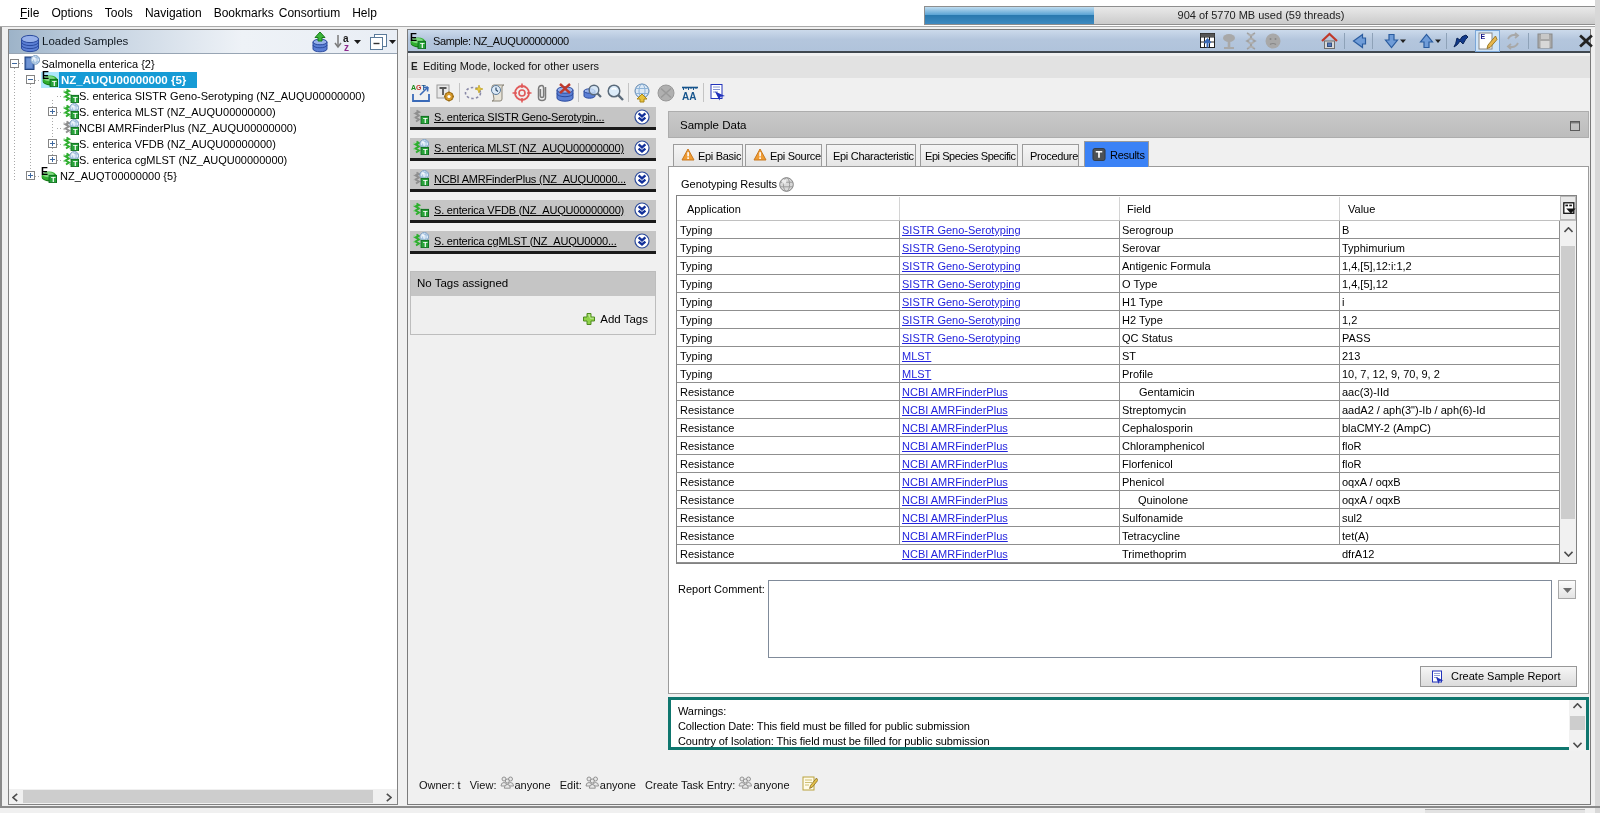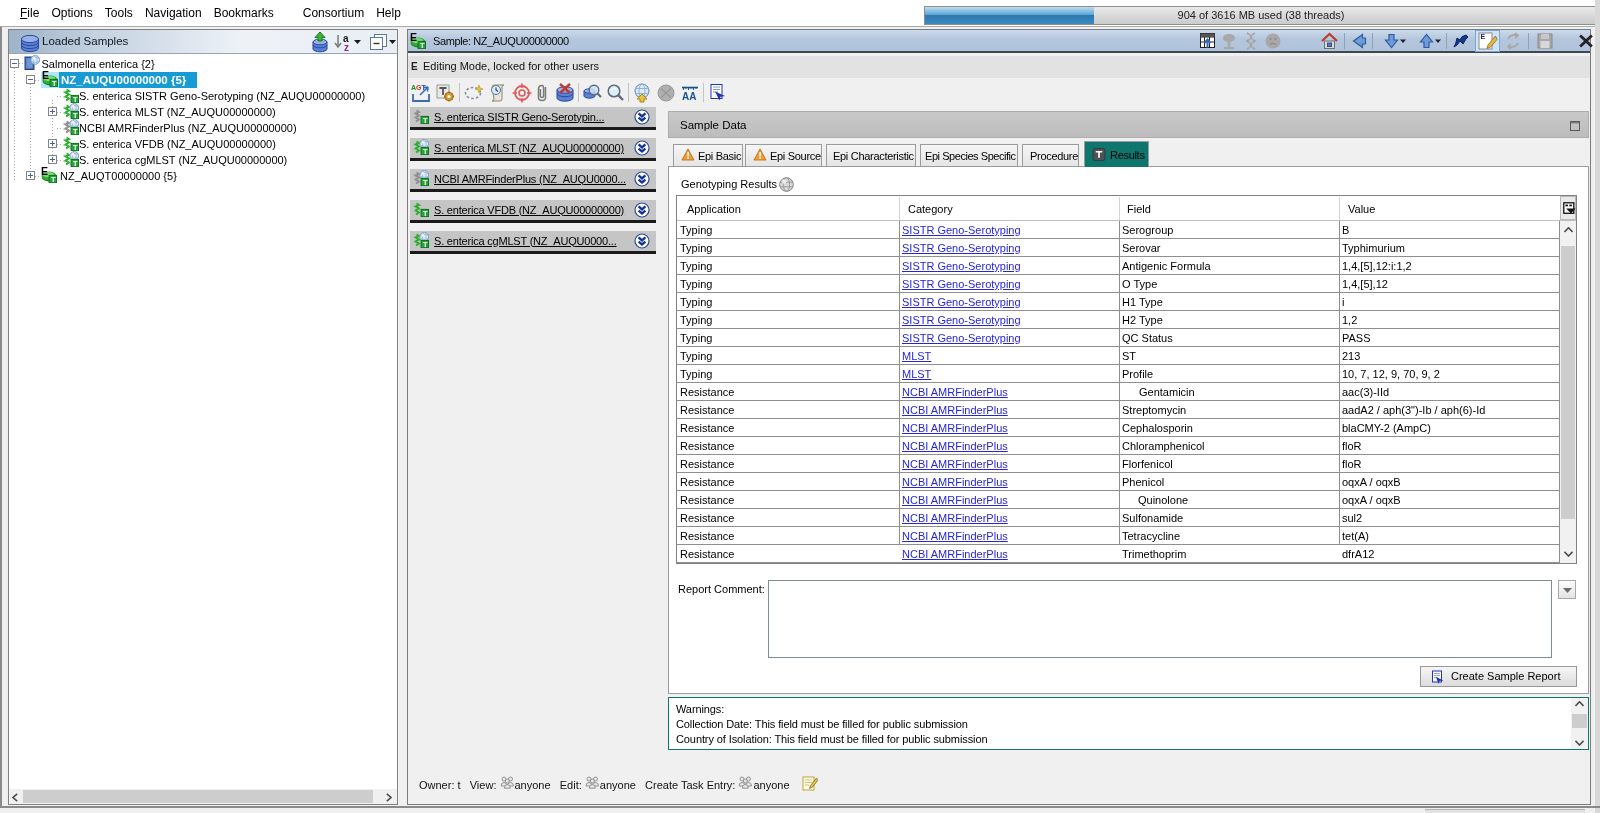--- a/index.html
+++ b/index.html
@@ -57,21 +57,21 @@
 #addtags { position:absolute; right:7px; top:40px; font-size:11.5px; }
 
 
 #sdpanel { position:absolute; left:260px; top:81px; width:921px; height:583px; background:#f0f0f0; }
 #sdheader { position:absolute; left:0; top:0; width:921px; height:27px; background:linear-gradient(180deg,#c9c9c9,#bcbcbc); border:1px solid #adadad; }
 #sdheader .t { position:absolute; left:11px; top:7px; font-size:11.5px; }
 #sdwhite { position:absolute; left:0; top:55px; width:921px; height:528px; background:#fff; border:1px solid #9b9b9b; border-top:1px solid #9b9b9b; }
 
 
 .tab { position:absolute; height:22px; background:linear-gradient(180deg,#f5f5f5,#e5e5e5); border:1px solid #9b9b9b; border-bottom:none; font-size:11px; letter-spacing:-0.3px; z-index:2; white-space:nowrap; }
-.tab.sel { background:#0f766e; z-index:4; }
+.tab.sel { background:#3b82f6; z-index:4; }
 .tab .wt { position:absolute; left:7px; top:3px; width:14px; height:13px; }
 .tabtxt { position:absolute; top:5px; }
 
 
 #gtable { position:absolute; left:8px; top:84px; width:901px; height:369px; border:1px solid #828282; background:#fff; }
 .gcolh { position:absolute; top:1px; height:23px; width:1px; background:#d4d4d4; }
 .gcol { position:absolute; top:25px; bottom:18px; width:1px; background:#8f8f8f; }
 .growline { position:absolute; left:0; width:882px; height:1px; background:#8f8f8f; }
 .gcell { position:absolute; height:18px; font-size:11px; line-height:14px; padding-top:2px; white-space:nowrap; overflow:hidden; }
 .ghead { position:absolute; top:0; height:25px; font-size:11px; padding-top:7px; background:#fff; }
@@ -82,40 +82,40 @@
 .sbtrack { position:absolute; background:#f1f1f1; }
 .sbthumb { position:absolute; background:#cdcdcd; }
 
 
 #rclabel { position:absolute; left:10px; top:472px; font-size:11px; }
 #rcarea { position:absolute; left:100px; top:469px; width:784px; height:78px; border:1px solid #808b9a; background:#fff; }
 #rcbtn { position:absolute; left:890px; top:469px; width:18px; height:19px; border:1px solid #a8a8a8; background:linear-gradient(180deg,#fdfdfd,#e3e3e3); }
 #csrbtn { position:absolute; left:752px; top:555px; width:157px; height:21px; border:1px solid #989898; background:linear-gradient(180deg,#f6f6f6,#dcdcdc); font-size:11px; }
 
 
-#warnbox { position:absolute; left:260px; top:667px; width:921px; height:53px; border:1px solid #0f766e; background:#fff; font-size:11px; letter-spacing:-0.1px; }
+#warnbox { position:absolute; left:260px; top:667px; width:921px; height:53px; border:3px solid #0f766e; background:#fff; font-size:11px; letter-spacing:-0.1px; }
 #warnsb { position:absolute; right:0; top:0; width:17px; height:51px; background:#f1f1f1; }
 
 #ownerrow { position:absolute; left:11px; top:745px; font-size:11px; color:#111; white-space:nowrap; }
 </style>
 </head>
 <body>
 
 <div id="menubar">
   <span class="mi" style="margin-left:20px;"><u>F</u>ile</span>
   <span class="mi" style="margin-left:9px;">Options</span>
   <span class="mi" style="margin-left:9px;">Tools</span>
   <span class="mi" style="margin-left:9px;">Navigation</span>
   <span class="mi" style="margin-left:9px;">Bookmarks</span>
-  <span class="mi" style="margin-left:26px;">Consortium</span>
+  <span class="mi" style="margin-left:2px;">Consortium</span>
   <span class="mi" style="margin-left:9px;">Help</span>
 </div>
 <div id="membar">
   <div id="memfill"></div>
-  <div id="memtext">904 of 3616 MB used (38 threads)</div>
+  <div id="memtext">904 of 5770 MB used (59 threads)</div>
 </div>
 <div id="winborderL"></div>
 <div style="position:absolute; left:1425px; top:809px; width:160px; height:4px; background:#e2e2e2; border-top:1px solid #b0b0b0;"></div>
 <div id="winborderR"></div>
 <div id="winborderB"></div>
 
 <div id="lpanel">
   <div id="lheader">
     <span class="icn k-hdb" style="position:absolute; left:11px; top:4px;"><svg width="20" height="19" viewBox="0 0 20 19">
           <path d="M1.5 5 L1.5 14 A8.5 3.6 0 0 0 18.5 14 L18.5 5 Z" fill="#5b7fd4" stroke="#2a4a9e"></path>
@@ -510,20 +510,29 @@
         </svg></span>
       <span class="txt">S. enterica cgMLST (NZ_AUQU0000...</span>
       <span class="chev icn k-ch"><svg width="16" height="16" viewBox="0 0 16 16">
           <circle cx="8" cy="8" r="7" fill="#fff" stroke="#2c4a9a" stroke-width="1.2"></circle>
           <path d="M4.6 4.4 L8 7.3 L11.4 4.4" stroke="#12309a" stroke-width="2.4" fill="none"></path>
           <path d="M4.6 8.6 L8 11.5 L11.4 8.6" stroke="#12309a" stroke-width="2.4" fill="none"></path>
         </svg></span>
     </div>
   <div class="accbar" style="top:221px;"></div>
 
+  <div id="notags">
+    <div id="notagshead">
+        <span class="t">No Tags assigned</span>
+      </div>
+    <span id="addtags"><svg style="vertical-align:-3px; margin-right:4px;" width="14" height="14" viewBox="0 0 14 14">
+          <path d="M5 1.5 L9 1.5 L9 5 L12.5 5 L12.5 9 L9 9 L9 12.5 L5 12.5 L5 9 L1.5 9 L1.5 5 L5 5 Z" fill="#8fd24a" stroke="#4e8a1e" stroke-width="1"></path>
+          <path d="M5.8 2.3 L8.2 2.3 L8.2 5.8 L11.7 5.8 L11.7 6.8 L8.2 6.8" fill="#c0e89a" stroke="none"></path>
+        </svg>Add Tags</span>
+  </div>
 
   <div id="sdpanel">
     <div id="sdheader">
         <span class="t">Sample Data</span>
         <svg style="position:absolute; right:8px; top:9px;" width="10" height="10" viewBox="0 0 10 10">
           <rect x="0.5" y="0.5" width="9" height="9" fill="none" stroke="#5a5a5a"></rect>
           <path d="M0.5 1.8 L9.5 1.8" stroke="#5a5a5a"></path>
         </svg>
       </div>
     <div id="sdwhite"></div>
@@ -564,21 +573,20 @@
     <div style="position:absolute; left:13px; top:67px; font-size:11px;">Genotyping Results</div>
     <svg style="position:absolute; left:111px; top:66px;" width="15" height="15" viewBox="0 0 15 15">
         <circle cx="7.5" cy="7.5" r="6.8" fill="#d9d9d9" stroke="#7f7f7f"></circle>
         <ellipse cx="7.5" cy="7.5" rx="3.1" ry="6.8" fill="none" stroke="#9a9a9a"></ellipse>
         <path d="M1 5.2 L14 5.2 M1 9.8 L14 9.8" stroke="#9a9a9a" fill="none"></path>
         <circle cx="5.2" cy="4.6" r="2.2" fill="#f2f2f2" opacity="0.9"></circle>
       </svg>
 
     <div id="gtable">
       <div class="ghead" style="left:1px; width:220px; padding-left:9px;">Application</div>
-      <div class="ghead" style="left:223px; width:219px; padding-left:8px;">Category</div>
       <div class="ghead" style="left:443px; width:219px; padding-left:7px;">Field</div>
       <div class="ghead" style="left:663px; width:219px; padding-left:8px;">Value</div>
       <div id="gheadline"></div>
       <div class="gcolh" style="left:222px;"></div>
       <div class="gcolh" style="left:442px;"></div>
       <div class="gcolh" style="left:662px;"></div>
       <div class="gcol" style="left:222px;"></div>
       <div class="gcol" style="left:442px;"></div>
       <div class="gcol" style="left:662px;"></div>
       <div class="gcol" style="left:882px; bottom:0;"></div>

